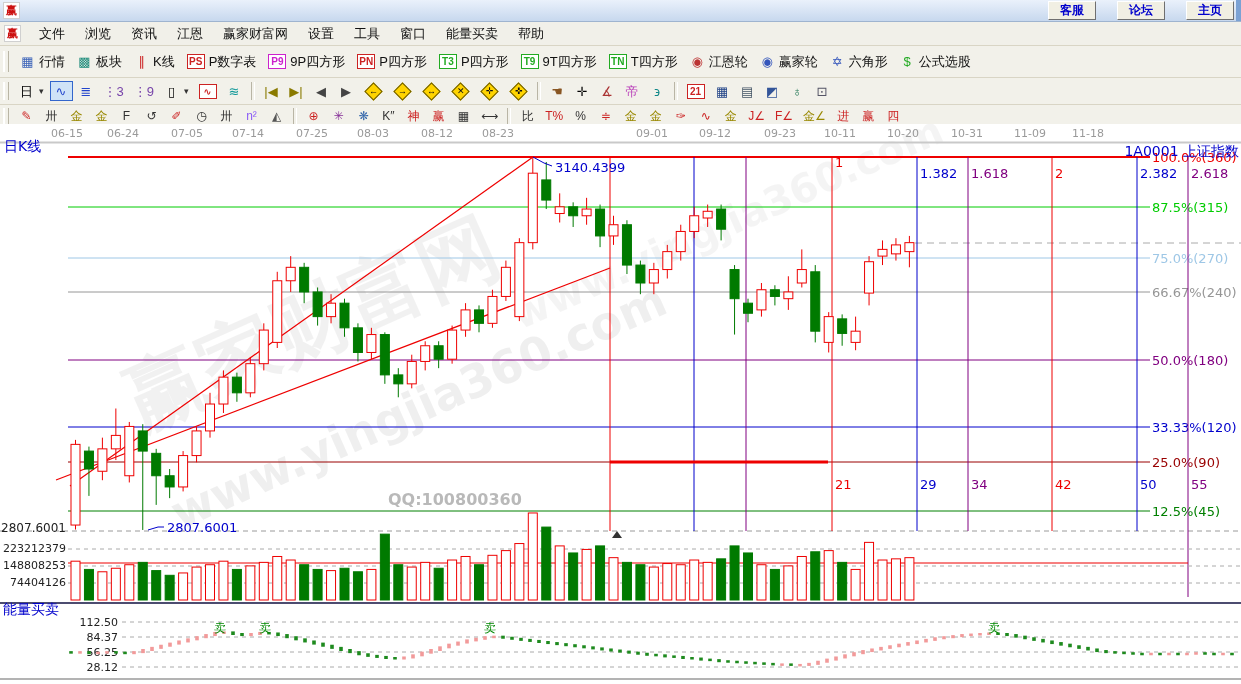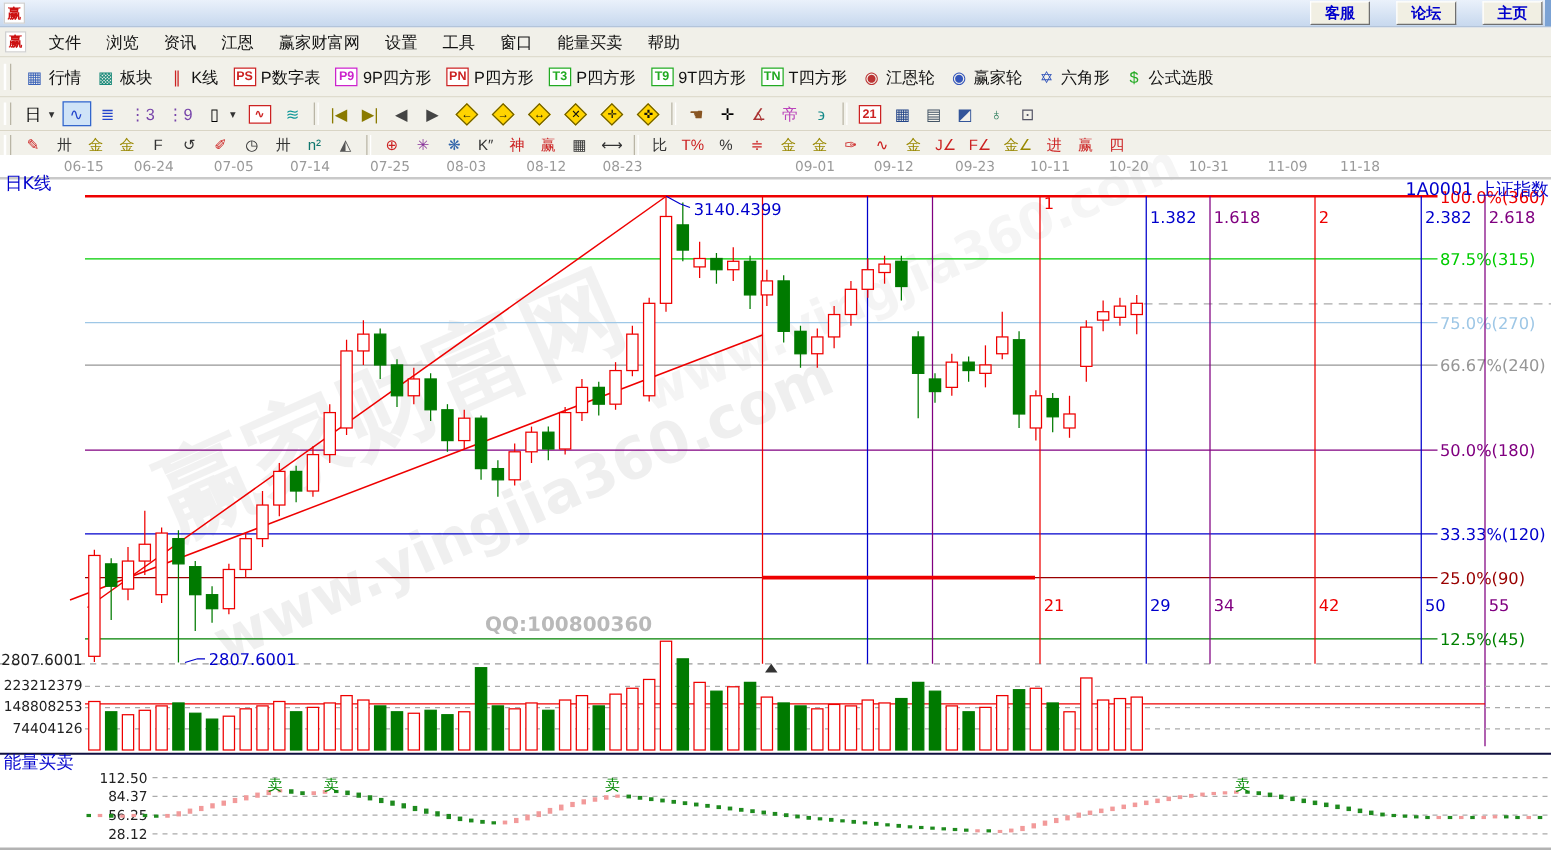--- a/index.html
+++ b/index.html
@@ -250,21 +250,21 @@
       <span class="tbtn">
         <span class="tico" style="color: rgb(204, 34, 34);">✐</span>
       </span>
       <span class="tbtn">
         <span class="tico" style="color: rgb(51, 51, 51);">◷</span>
       </span>
       <span class="tbtn">
         <span class="tico" style="color: rgb(51, 51, 51);">卅</span>
       </span>
       <span class="tbtn">
-        <span class="tico" style="color: #0f766e;">n²</span>
+        <span class="tico" style="color: #8b5cf6;">n²</span>
       </span>
       <span class="tbtn">
         <span class="tico" style="color: rgb(85, 85, 85);">◭</span>
       </span>
       <span class="tsep"></span>
       <span class="tbtn">
         <span class="tico" style="color: rgb(204, 34, 34);">⊕</span>
       </span>
       <span class="tbtn">
         <span class="tico" style="color: rgb(136, 51, 153);">✳</span>

